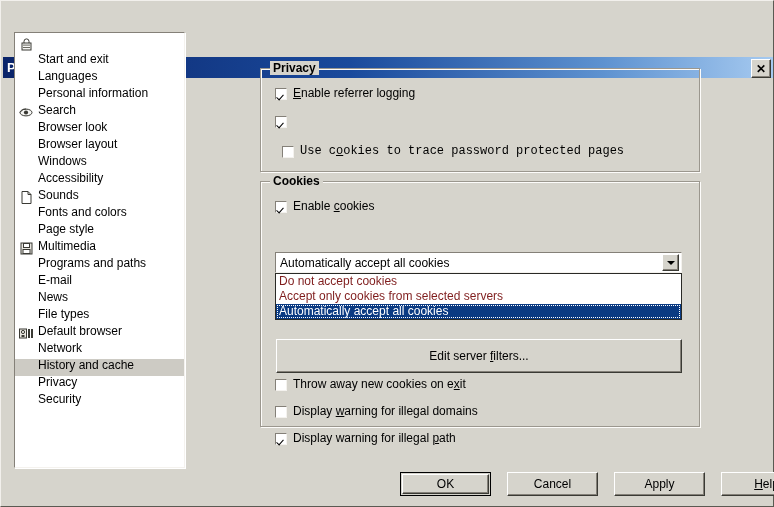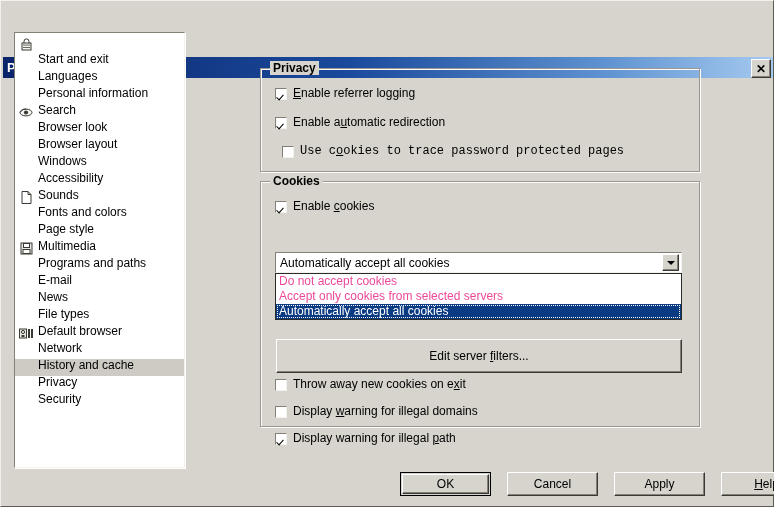--- a/index.html
+++ b/index.html
@@ -233,21 +233,21 @@
     box-sizing: border-box;
     z-index: 6;
   }
   .combo-opt {
     height: 15px;
     line-height: 15px;
     padding-left: 3px;
     font-size: 12px;
     white-space: nowrap;
     cursor: default;
-    color: #ec4899;
+    color: #7f1d1d;
   }
   .combo-opt.selected {
     background: #0a3a82;
     color: #ffffff;
     outline: 1px dotted #ffffff;
     outline-offset: -2px;
   }
 
   .btn {
     background: #d6d4cc;
@@ -440,21 +440,20 @@
 
     <div class="groupbox" id="group-privacy">
       <span class="group-legend">Privacy</span>
       <div id="privacy-checks">
           <div class="check-row" style="left: 14px; top: 18px;">
             <span class="checkbox checked"></span>
             <span class="chk-label"><u>E</u>nable referrer logging</span>
           </div>
           <div class="check-row" style="left: 14px; top: 47px;">
             <span class="checkbox checked"></span>
-            <span class="chk-label">Enable a<u>u</u>tomatic redirection</span>
           </div>
           <div class="check-row" style="left: 21px; top: 76px; font-family: Liberation Mono, monospace;">
             <span class="checkbox"></span>
             <span class="chk-label">Use c<u>o</u>okies to trace password protected pages</span>
           </div>
         </div>
     </div>
 
     <div class="groupbox" id="group-cookies">
       <span class="group-legend">Cookies</span>

